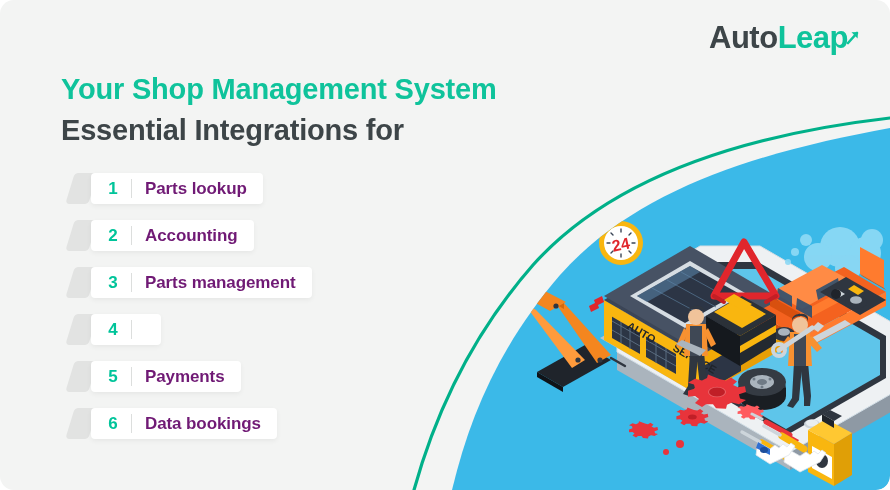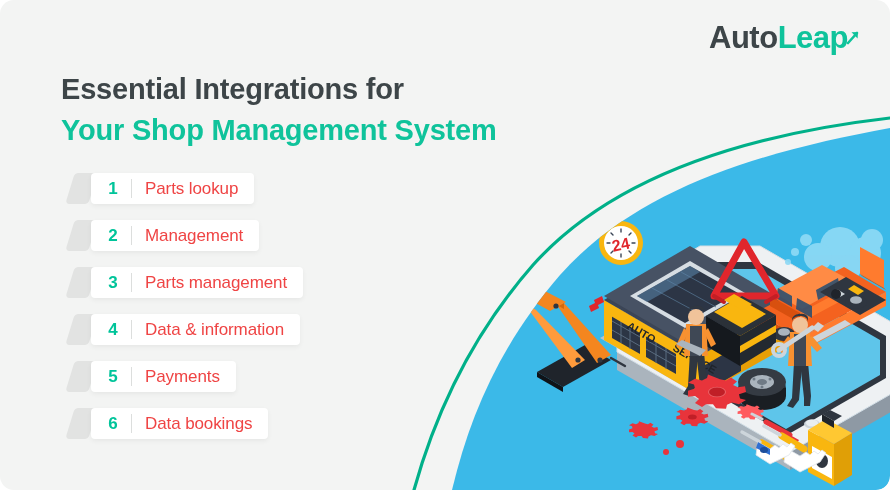--- a/index.html
+++ b/index.html
@@ -72,21 +72,21 @@
   }
   .num{
     color:#00c49a;font-weight:bold;font-size:17px;
     width:20px;text-align:center;
   }
   .divider{
     width:1px;height:19px;background:#dcdedd;
     margin:0 13px 0 8px;flex:0 0 auto;
   }
   .label{
-    color:#ef4444;font-size:17px;white-space:nowrap;letter-spacing:-0.1px;
+    color:#701a75;font-size:17px;white-space:nowrap;letter-spacing:-0.1px;font-weight:bold;
   }
 </style>
 </head>
 <body>
 
 <div id="card">
 
   <svg id="art" viewBox="0 0 890 490">
     <defs>
       <clipPath id="cardClip">
@@ -385,59 +385,58 @@
   <div id="logo">
     <span class="lg-auto">Auto</span><span class="lg-leap">Leap</span><span class="lg-mark">
       <svg viewBox="0 0 14 18" width="14" height="18">
         <path d="M2,13 L11,3" stroke="#0fc39b" stroke-width="2.6" stroke-linecap="round" fill="none"></path>
         <path d="M5.5,2.3 L12,2 L11.6,8.6 Z" fill="#0fc39b"></path>
       </svg>
     </span>
   </div>
 
   <div id="headline">
+    <div class="h-line h-2">Your Shop Management System</div>
     <div class="h-line h-1">Essential Integrations for</div>
-    <div class="h-line h-2">Your Shop Management System</div>
   </div>
 
   <div id="list">
 
     <div class="row">
       <div class="slash"></div>
       <div class="pill">
         <span class="num">1</span>
         <span class="divider"></span>
         <span class="label">Parts lookup</span>
       </div>
     </div>
 
     <div class="row">
       <div class="slash"></div>
       <div class="pill">
         <span class="num">2</span>
         <span class="divider"></span>
-        <span class="label">Management</span>
+        <span class="label">Accounting</span>
       </div>
     </div>
 
     <div class="row">
       <div class="slash"></div>
       <div class="pill">
         <span class="num">3</span>
         <span class="divider"></span>
         <span class="label">Parts management</span>
       </div>
     </div>
 
     <div class="row">
       <div class="slash"></div>
       <div class="pill">
         <span class="num">4</span>
         <span class="divider"></span>
-        <span class="label">Data &amp; information</span>
       </div>
     </div>
 
     <div class="row">
       <div class="slash"></div>
       <div class="pill">
         <span class="num">5</span>
         <span class="divider"></span>
         <span class="label">Payments</span>
       </div>

